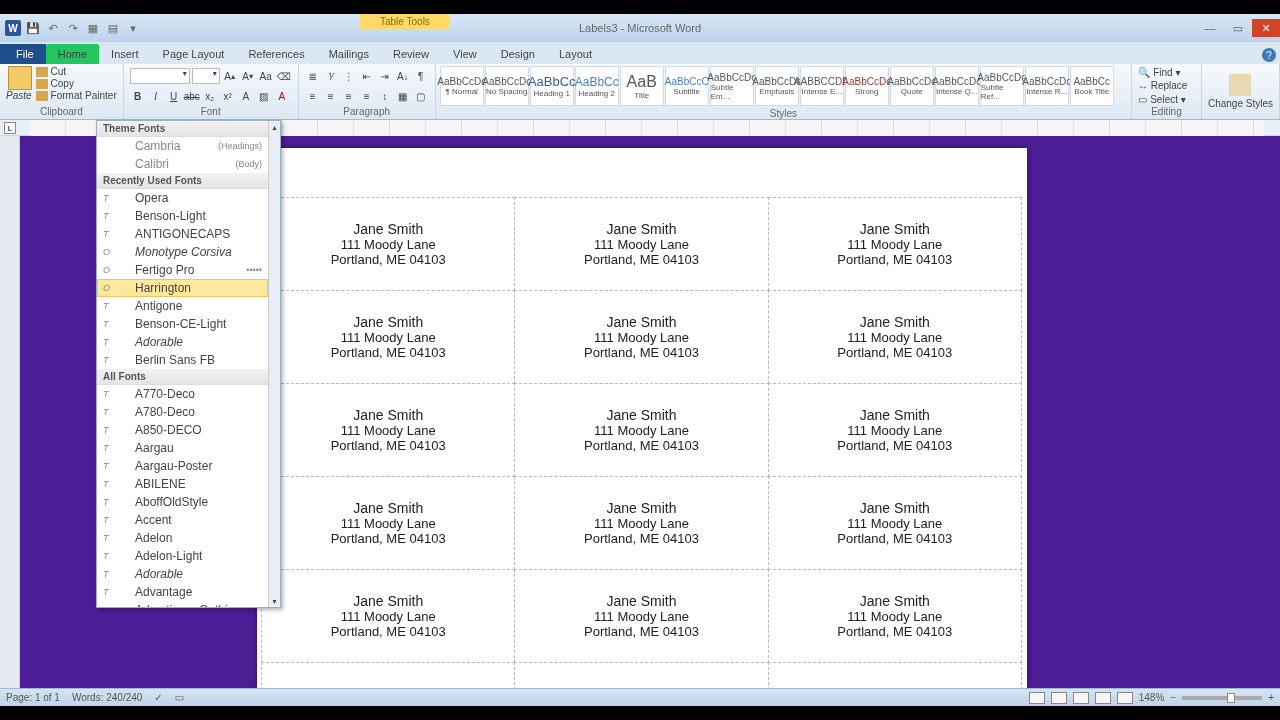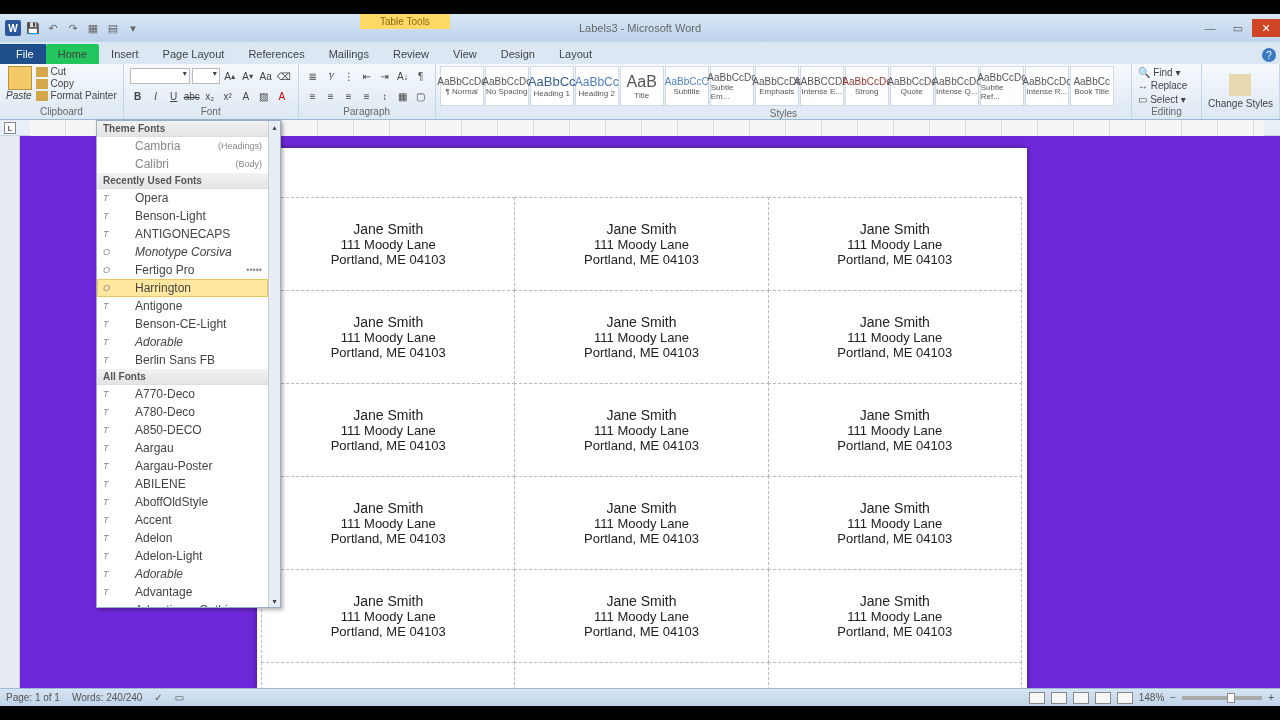--- a/index.html
+++ b/index.html
@@ -44,21 +44,21 @@
 .style-box .sample { font-size: 10px; }
 .editing-group { min-width: 70px; }
 .editing-group .ed-item { font-size: 10px; margin-top: 1px; }
 
 
 .ruler-area { height: 16px; background: #e9eff6; border-bottom: 1px solid #c9d6e6; position: relative; }
 .ruler-h { position: absolute; left: 30px; right: 16px; top: 0; height: 16px; background: repeating-linear-gradient(to right, #f5f5f5 0, #f5f5f5 35px, #ddd 35px, #ddd 36px); }
 .tab-marker { position: absolute; left: 4px; top: 2px; width: 12px; height: 12px; border: 1px solid #888; background: #fff; font-size: 8px; display: flex; align-items: center; justify-content: center; }
 
 
-.docarea { flex: 1; background: #6d28d9; display: flex; position: relative; overflow: hidden; }
+.docarea { flex: 1; background: #4c1d95; display: flex; position: relative; overflow: hidden; }
 .vruler { width: 20px; background: #e6ebf1; border-right: 1px solid #ccc; }
 .page-wrap { flex: 1; display: flex; justify-content: center; padding-top: 12px; overflow: hidden; }
 .page { width: 770px; background: #fff; box-shadow: 0 0 6px rgba(0,0,0,0.4); position: relative; }
 .label-grid { margin: 50px 5px 0 5px; display: grid; grid-template-columns: 1fr 1fr 1fr; }
 .label-cell { border: 1px dashed #bbb; height: 94px; display: flex; flex-direction: column; align-items: center; justify-content: center; font-family: Georgia, serif; font-size: 13px; color: #222; margin: -1px 0 0 -1px; }
 .label-cell .name { font-size: 14px; }
 .page-gutter { width: 16px; }
 
 
 .font-dropdown { position: absolute; left: 96px; top: 56px; width: 185px; height: 488px; background: #fff; border: 1px solid #9aaec6; box-shadow: 2px 2px 4px rgba(0,0,0,0.3); z-index: 50; display: flex; }

